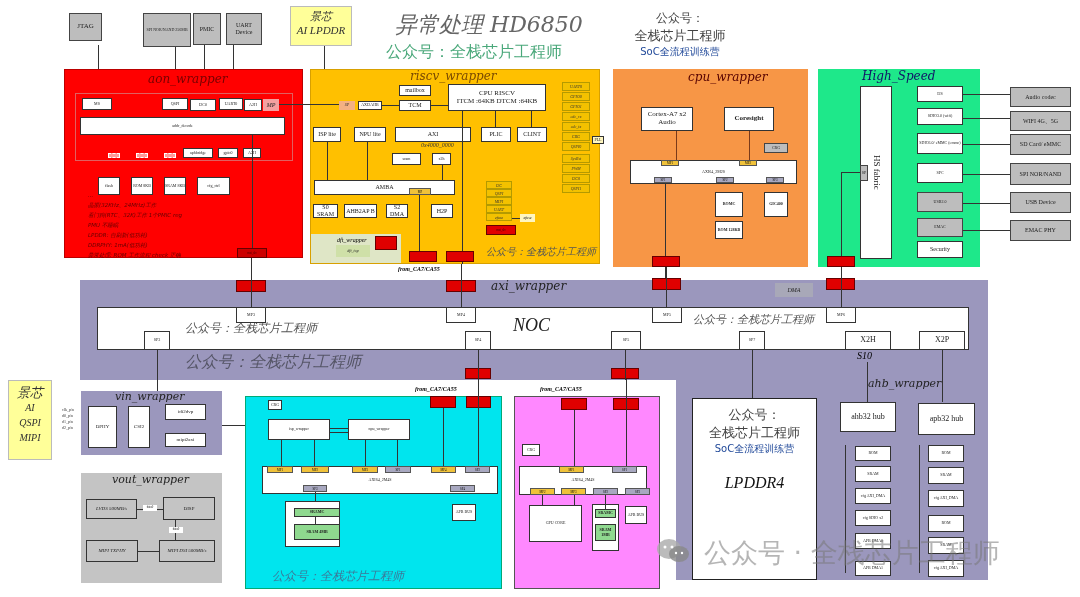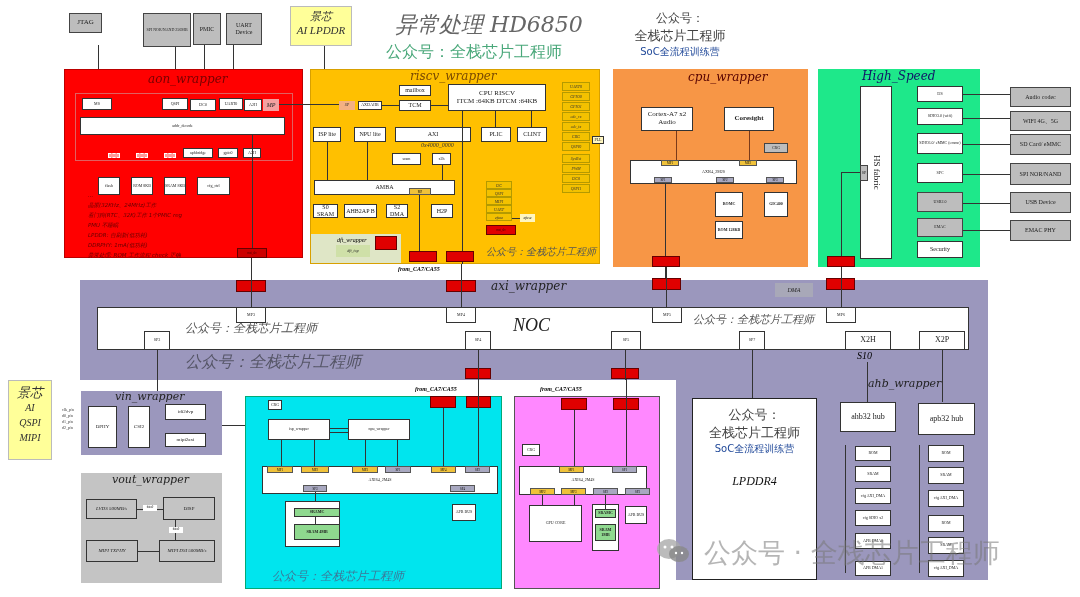--- a/index.html
+++ b/index.html
@@ -23,21 +23,21 @@
 
 <div class="abs" style="left:395px;top:10px;font-size:22px;font-style:italic;color:#666;font-family:'DejaVu Serif',serif;">异常处理 HD6850</div>
 <div class="abs cn" style="left:386px;top:42px;font-size:16px;color:#4aa87a;">公众号：全栈芯片工程师</div>
 
 <div class="abs cn" style="left:630px;top:10px;width:100px;text-align:center;">
   <div style="font-size:12px;color:#444;">公众号：</div>
   <div style="font-size:13px;color:#444;">全栈芯片工程师</div>
   <div style="font-size:10px;color:#224a9a;">SoC全流程训练营</div>
 </div>
 
-<div class="box gray" style="left:69px;top:13px;width:33px;height:20px;font-size:7px;">
+<div class="box gray" style="left:69px;top:13px;width:33px;height:28px;font-size:7px;">
     <span>JTAG</span>
   </div>
 <div class="box gray tiny" style="left:143px;top:13px;width:48px;height:34px;">
     <span>SPI NOR/NAND 256MB</span>
   </div>
 <div class="box gray small" style="left:193px;top:13px;width:28px;height:32px;">
     <span>PMIC</span>
   </div>
 <div class="box gray small" style="left:226px;top:13px;width:36px;height:32px;">
     <span>UART Device</span>
@@ -548,21 +548,21 @@
     <span>SRAM 1MB</span>
   </div>
 <div class="box tiny" style="left:625px;top:506px;width:22px;height:18px;">
     <span>APB BUS</span>
   </div>
 
 <div class="abs" style="left:692px;top:398px;width:125px;height:182px;background:#fff;border:1px solid #222;text-align:center;">
   <div class="cn" style="font-size:13px;color:#444;margin-top:7px;">公众号：</div>
   <div class="cn" style="font-size:13px;color:#444;">全栈芯片工程师</div>
   <div class="cn" style="font-size:10px;color:#224a9a;">SoC全流程训练营</div>
-  <div style="font-size:12px;font-style:italic;margin-top:18px;color:#111;">LPDDR4</div>
+  <div style="font-size:16px;font-style:italic;margin-top:18px;color:#111;">LPDDR4</div>
 </div>
 
 <div class="wrap-title" style="left:868px;top:377px;font-size:11px;">ahb_wrapper</div>
 <div class="box" style="left:840px;top:402px;width:56px;height:30px;font-size:8px;">
     <span>ahb32 hub</span>
   </div>
 <div class="box" style="left:918px;top:403px;width:57px;height:32px;font-size:8px;">
     <span>apb32 hub</span>
   </div>
 <div class="vline" style="left:845px;top:445px;height:128px;"></div>

